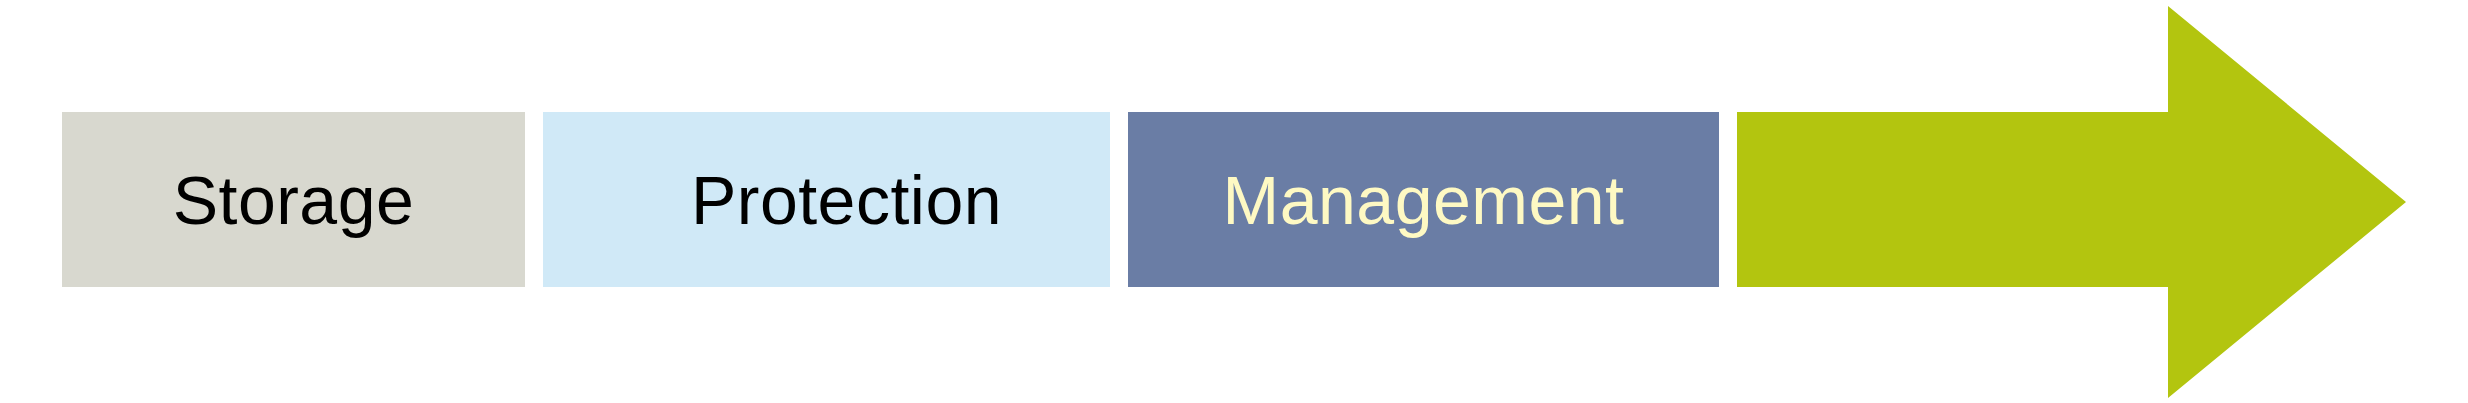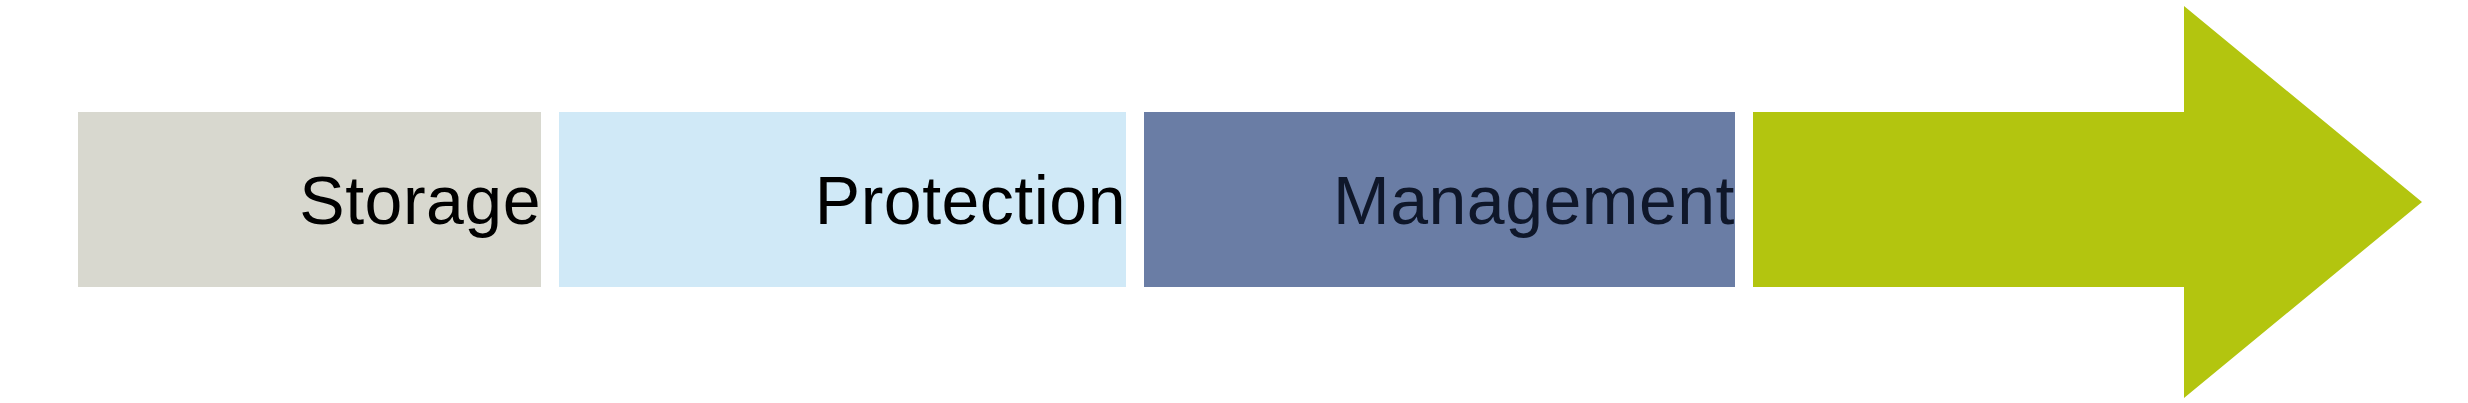--- a/index.html
+++ b/index.html
@@ -15,23 +15,22 @@
   }
   .canvas {
     position: relative;
     width: 2468px;
     height: 403px;
   }
   .step {
     position: absolute;
     display: flex;
     align-items: center;
-    justify-content: flex-end;
+    justify-content: center;
     box-sizing: border-box;
-    margin-left: 16px;
   }
   .step .label {
     font-size: 68px;
     font-weight: 400;
     line-height: 1;
     white-space: nowrap;
     letter-spacing: 0.5px;
   }
   .step-0 { left: 62px;   top: 112px; width: 463px; height: 175px; }
   .step-1 { left: 543px;  top: 112px; width: 567px; height: 175px; padding-left: 40px; }
@@ -68,21 +67,21 @@
 <div class="canvas">
 
   <div class="step step-0" style="background-color: rgb(216, 216, 207); color: rgb(0, 0, 0);">
     <span class="label">Storage</span>
   </div>
 
   <div class="step step-1" style="background-color: rgb(208, 233, 247); color: rgb(0, 0, 0);">
     <span class="label">Protection</span>
   </div>
 
-  <div class="step step-2" style="background-color: rgb(106, 125, 165); color: #0f172a;">
+  <div class="step step-2" style="background-color: rgb(106, 125, 165); color: #fef9c3;">
     <span class="label">Management</span>
   </div>
 
   <div class="step arrow-step">
     <svg class="arrow-svg" viewBox="0 0 669 392" xmlns="http://www.w3.org/2000/svg" aria-hidden="true">
       <polygon points="0,106 431,106 431,0 669,196 431,392 431,281 0,281" fill="#b3c50f"></polygon>
     </svg>
   </div>
 
 </div>

